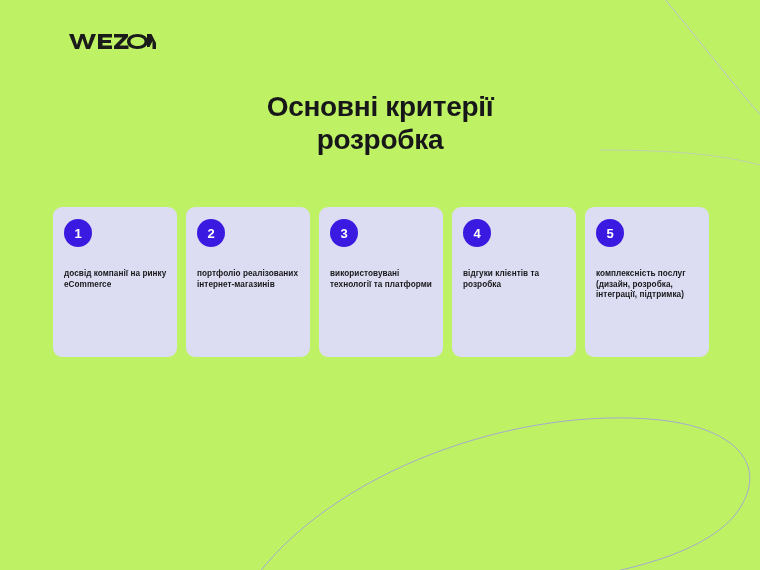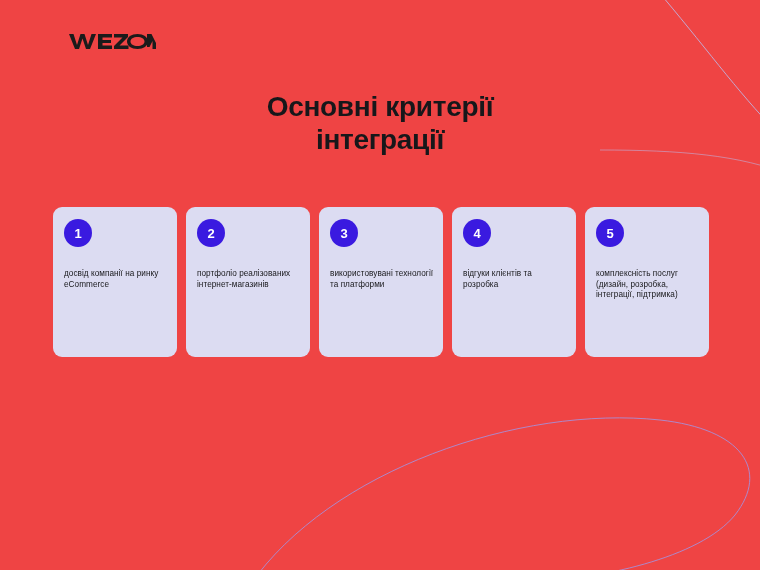--- a/index.html
+++ b/index.html
@@ -7,21 +7,21 @@
   html, body {
     width:760px; height:570px;
     overflow:hidden;
     background:#ebebed;
     font-family:"Liberation Sans", sans-serif;
   }
 
   #slide {
     position:relative;
     width:760px; height:570px;
-    background:#ef4444;
+    background:#bef264;
   }
 
   
   #bg-curves {
     position:absolute;
     inset:0;
     width:760px; height:570px;
     pointer-events:none;
   }
 
@@ -80,21 +80,21 @@
     justify-content:center;
     line-height:1;
   }
 
   .card-text {
     position:absolute;
     left:11px; top:62px;
     right:9px;
     color:#18181b;
     font-size:8.2px;
-    font-weight:400;
+    font-weight:700;
     line-height:10.5px;
     letter-spacing:0.05px;
   }
 </style>
 </head>
 <body>
 
 <div id="slide">
 
   <svg id="bg-curves" viewBox="0 0 760 570" xmlns="http://www.w3.org/2000/svg">
@@ -116,21 +116,21 @@
         <path d="M139 8 C151 8 160 14 160 23 C160 32 151 38 139 38 C127 38 118 32 118 23 C118 14 127 8 139 8 Z
                  M139 14 C131 14 125 17.5 125 23 C125 28.5 131 32 139 32 C147 32 153 28.5 153 23 C153 17.5 147 14 139 14 Z"></path>
 
         <path d="M158 8 L167 8 L176 26 L176 38 L169 38 L169 22 L163 34 L158 34 Z"></path>
       </g>
     </svg>
   </div>
 
   <h1 id="heading">
     <span class="line">Основні критерії</span>
-    <span class="line">інтеграції</span>
+    <span class="line">розробка</span>
   </h1>
 
   <div id="cards">
 
     <div class="card">
       <div class="card-badge">1</div>
       <div class="card-text">досвід компанії на ринку eCommerce</div>
     </div>
 
     <div class="card">

